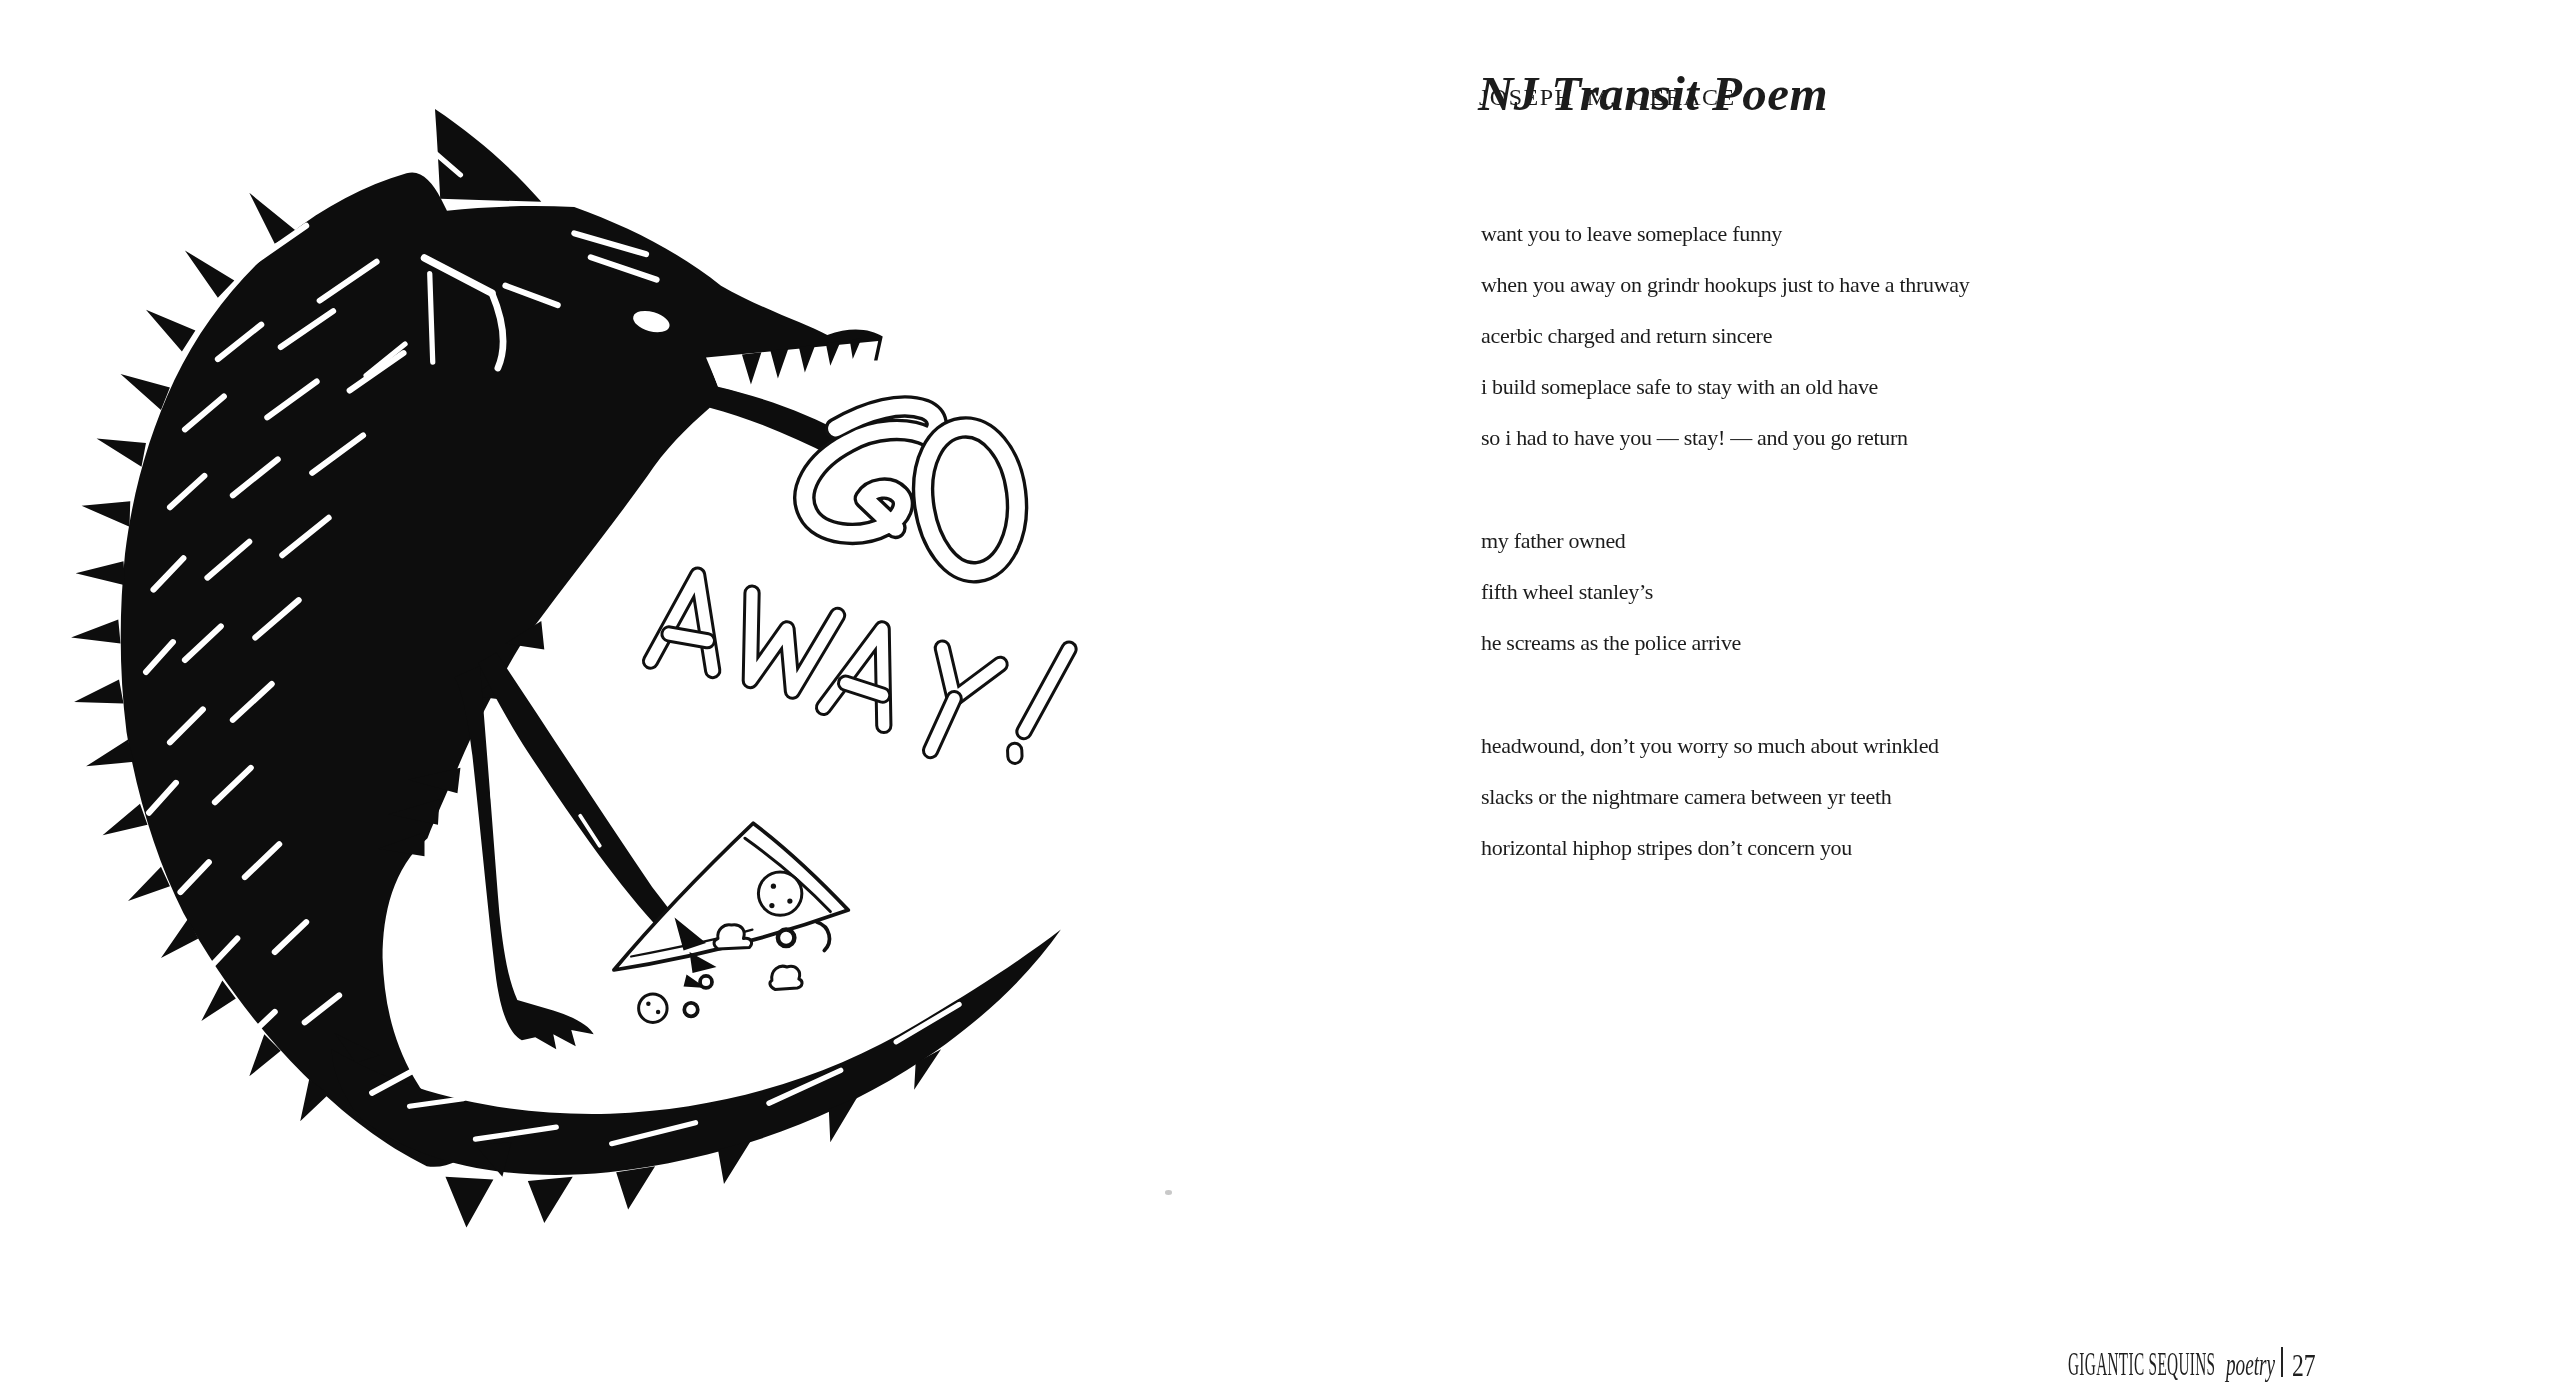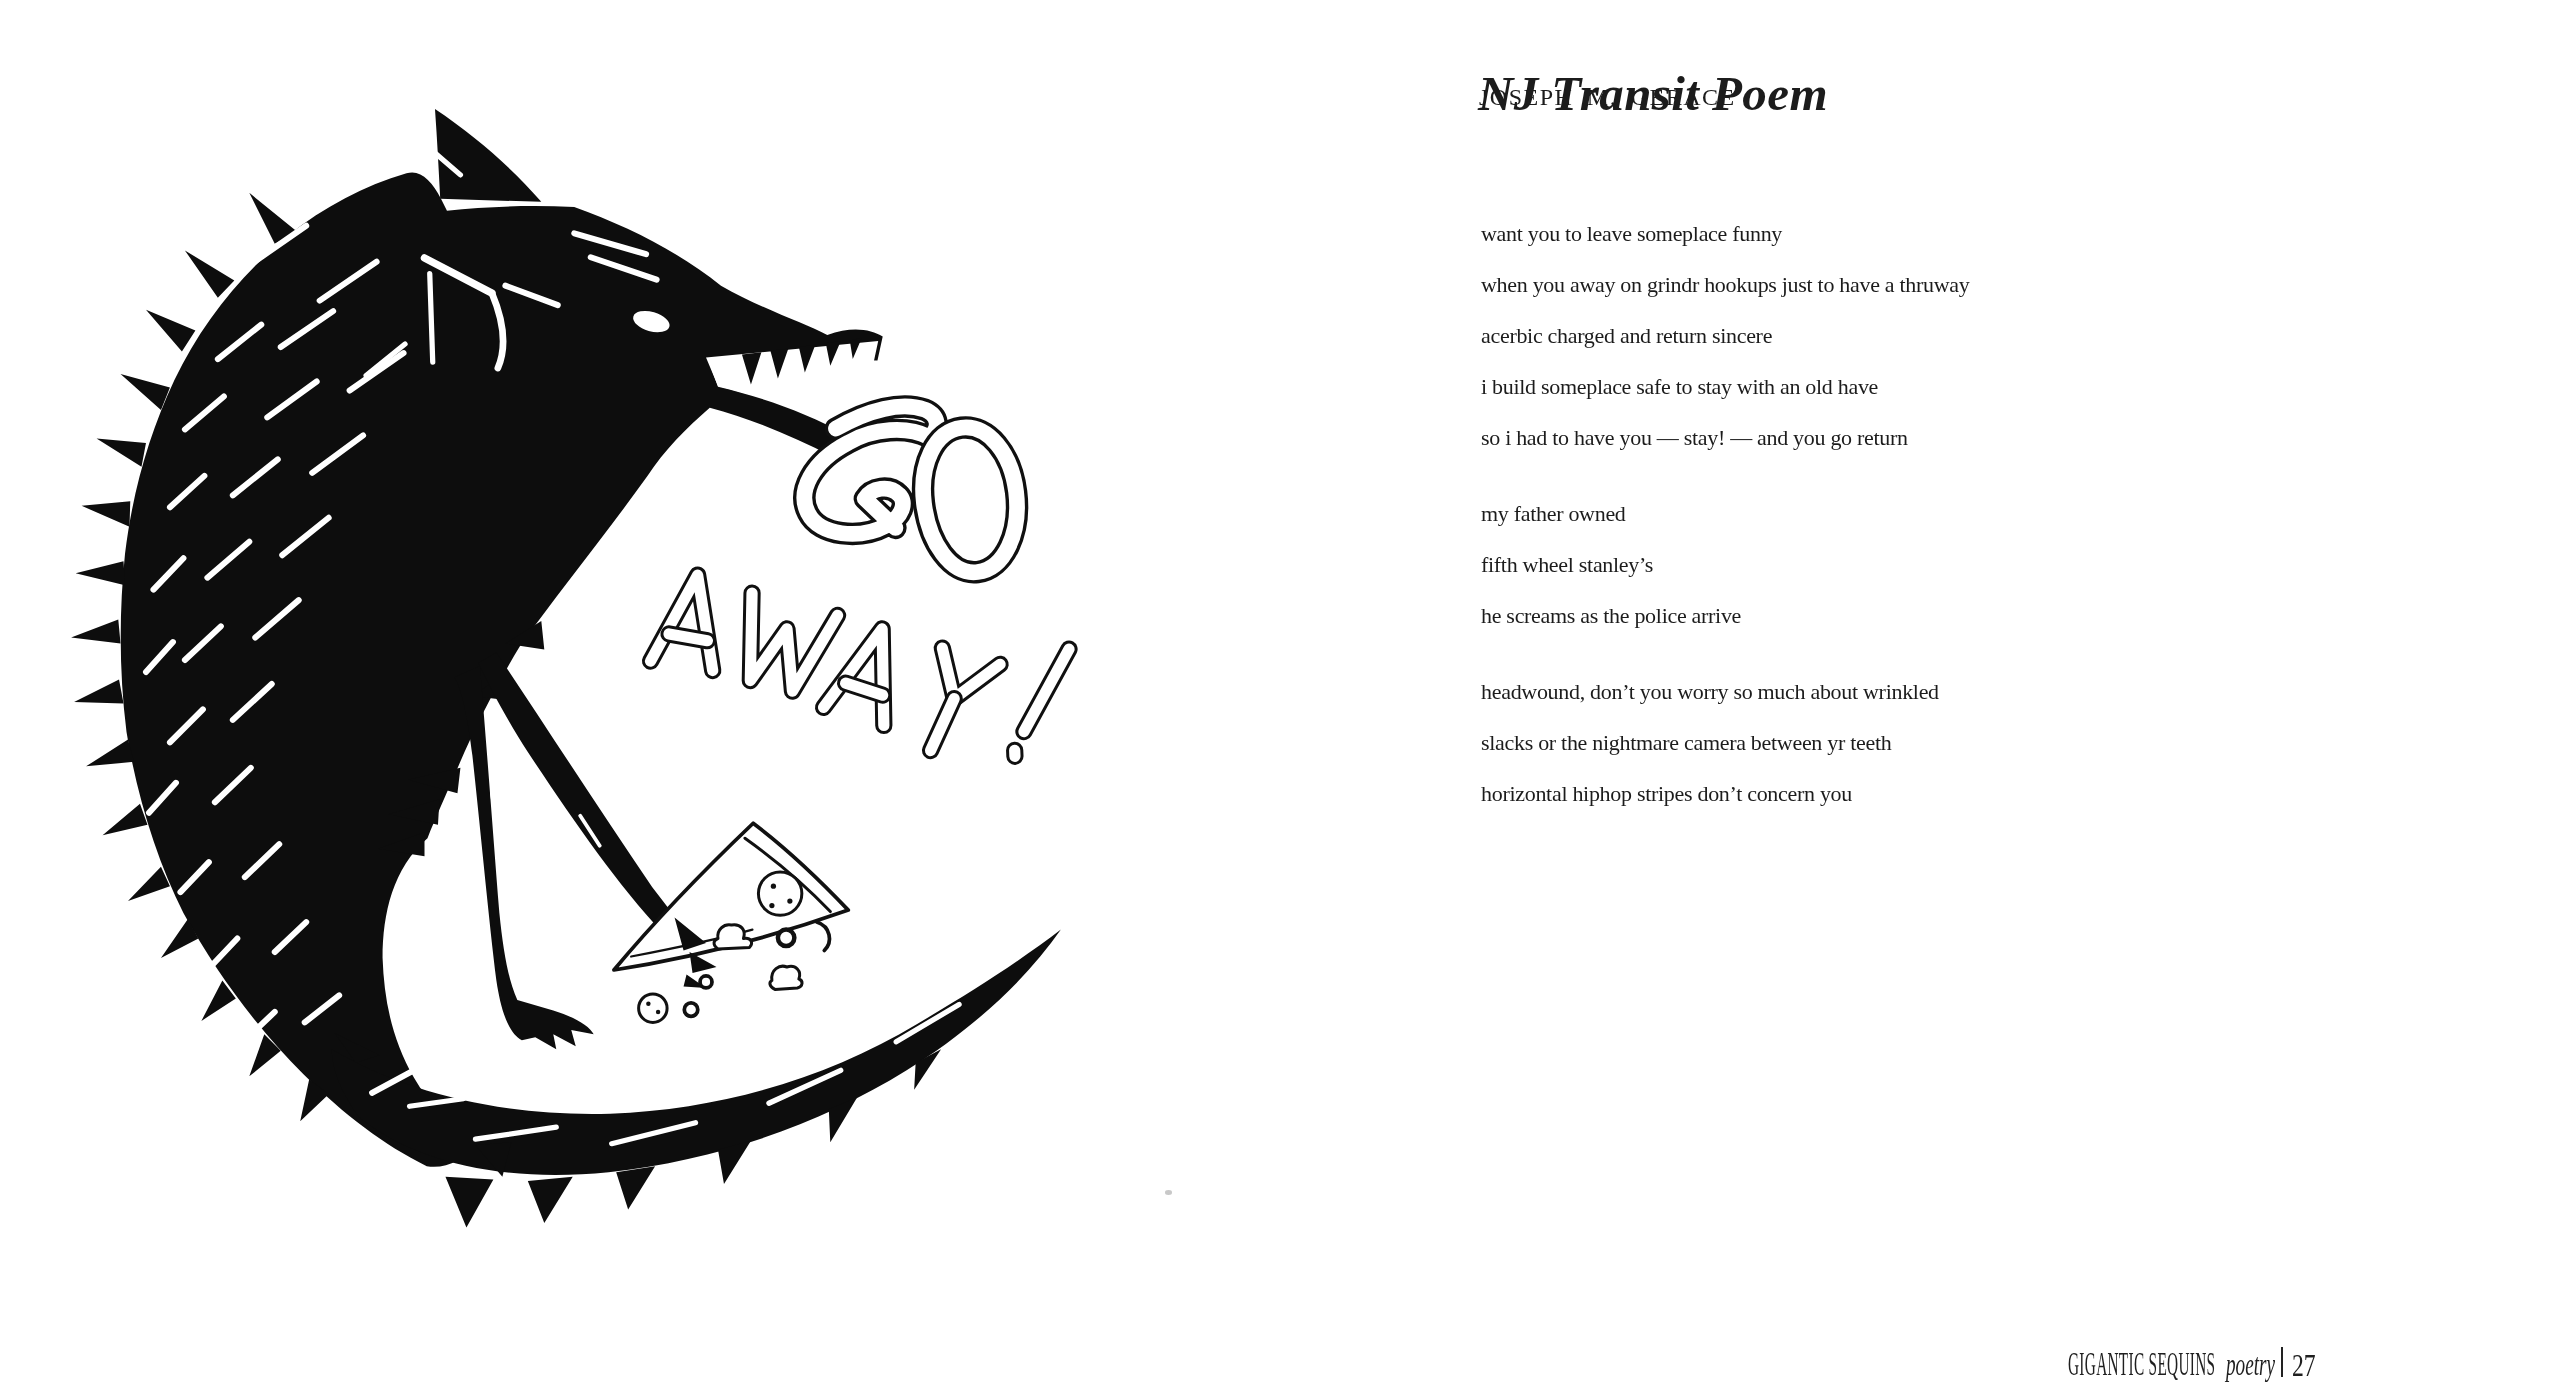--- a/index.html
+++ b/index.html
@@ -15,21 +15,21 @@
   }
   .poem-author{
     position:absolute;left:1479px;top:84px;
     font-size:24px;letter-spacing:1.5px;word-spacing:6px;white-space:pre;
   }
   .poem-body{
     position:absolute;left:1481px;top:208px;
     font-size:22px;line-height:51px;letter-spacing:-0.3px;
   }
   .stanza{margin:0;}
-  .stanza + .stanza{margin-top:25px;}
+  .stanza + .stanza{margin-top:52px;}
   .poem-line{white-space:pre;}
   .seg-italic{}
   
   .footer-piece{position:absolute;white-space:pre;color:#1f1f1f;}
   .footer-magazine{
     left:2068px;top:1345px;font-size:34px;letter-spacing:0.7px;
     transform:scaleX(0.45);transform-origin:left top;
   }
   .footer-section{
     left:2226px;top:1347px;font-size:31px;font-style:italic;

